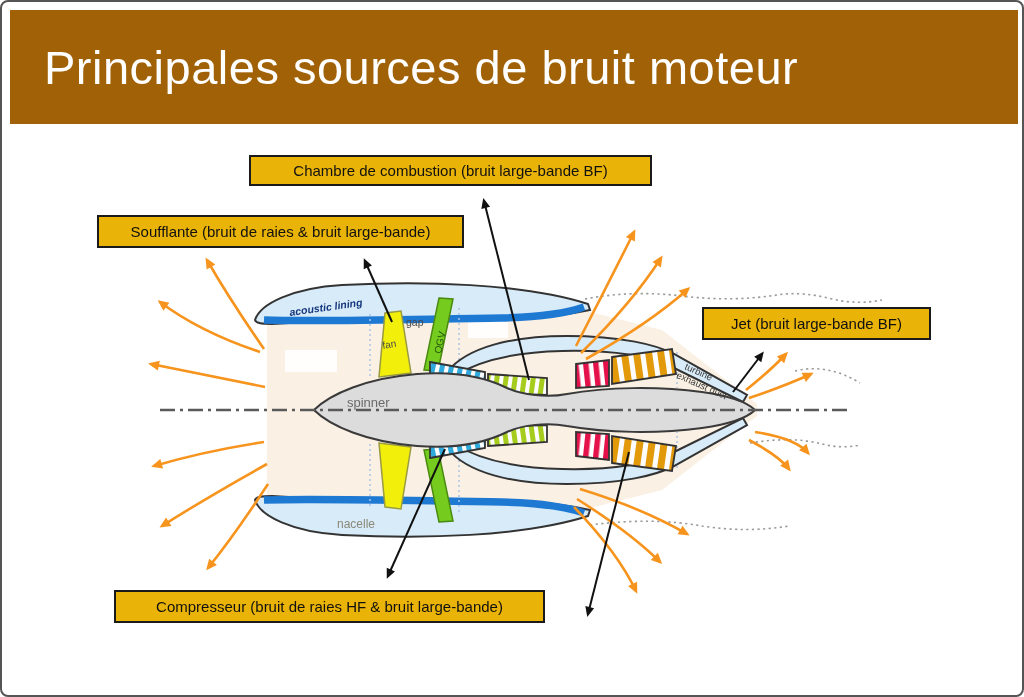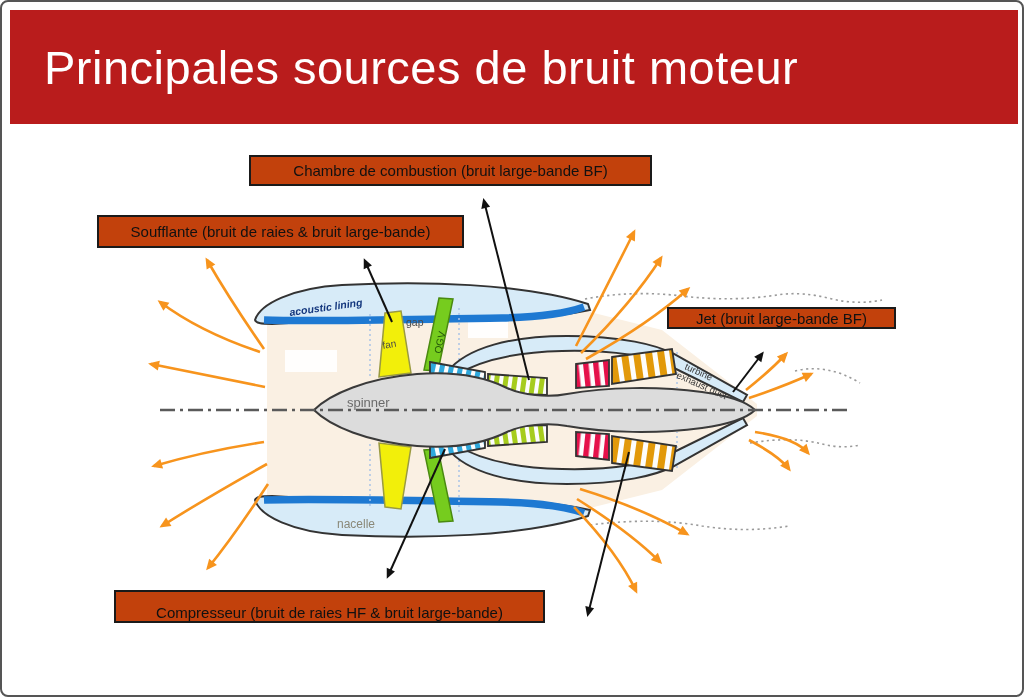--- a/index.html
+++ b/index.html
@@ -3,37 +3,37 @@
 <meta charset="utf-8">
 <style>
   html,body{margin:0;padding:0;background:#fff;}
   .page{
     position:relative;width:1024px;height:697px;box-sizing:border-box;
     border:2px solid #555;border-radius:8px;overflow:hidden;
     background:#fff;font-family:"Liberation Sans",sans-serif;
   }
   .header{
     position:absolute;left:8px;top:8px;width:1008px;height:114px;
-    background:#b91c1c;display:flex;align-items:center;box-sizing:border-box;
+    background:#a16207;display:flex;align-items:center;box-sizing:border-box;
     padding-left:34px;
   }
   .header h1{
     margin:0;color:#fff;font-size:47px;font-weight:normal;letter-spacing:.5px;
     font-family:"Liberation Sans",sans-serif;
   }
   .diagram-svg{position:absolute;left:0;top:0;width:1024px;height:697px;}
   .callout{
-    position:absolute;box-sizing:border-box;background:#c2410c;
+    position:absolute;box-sizing:border-box;background:#eab308;
     border:2px solid #1a1a1a;display:flex;align-items:center;justify-content:center;
     font-size:15px;color:#111;white-space:nowrap;z-index:5;
   }
   .co-combustion{left:247px;top:153px;width:403px;height:31px;}
   .co-soufflante{left:95px;top:213px;width:367px;height:33px;}
-  .co-jet{left:665px;top:305px;width:229px;height:22px;}
-  .co-compresseur{left:112px;top:588px;width:431px;height:33px;align-items:flex-end;}
+  .co-jet{left:700px;top:305px;width:229px;height:33px;}
+  .co-compresseur{left:112px;top:588px;width:431px;height:33px;}
   .co-turbine{left:437px;top:631px;width:458px;height:35px;}
 </style>
 </head>
 <body>
 
 <div class="page">
 
   <div class="header">
     <h1>Principales sources de bruit moteur</h1>
   </div>

